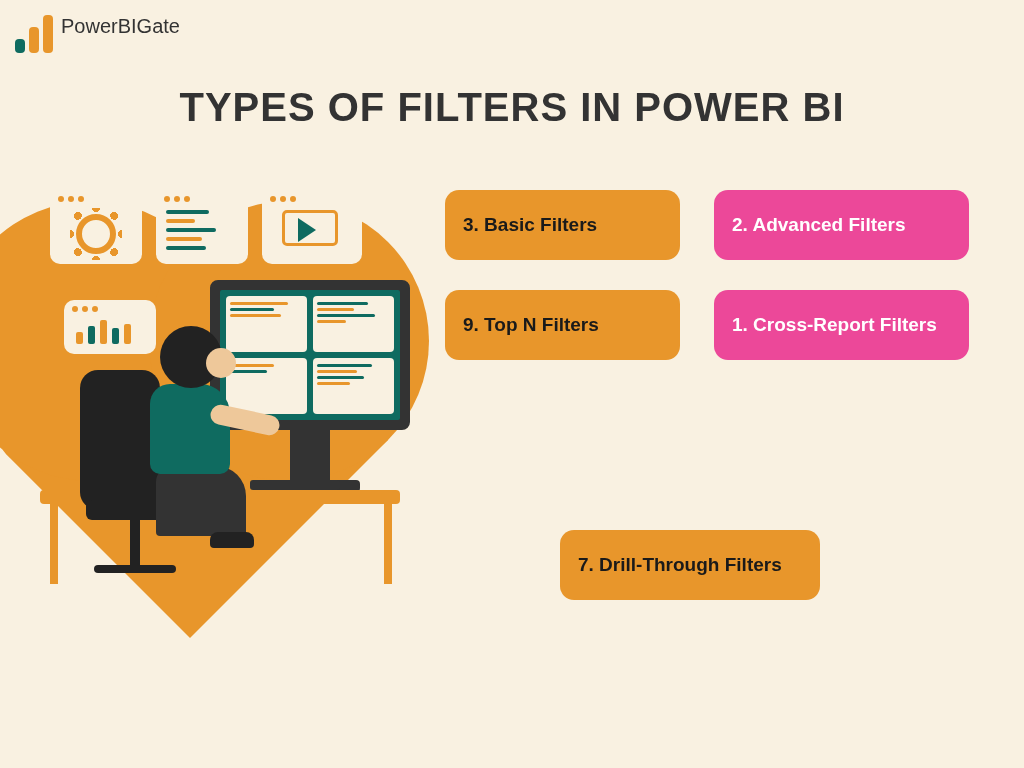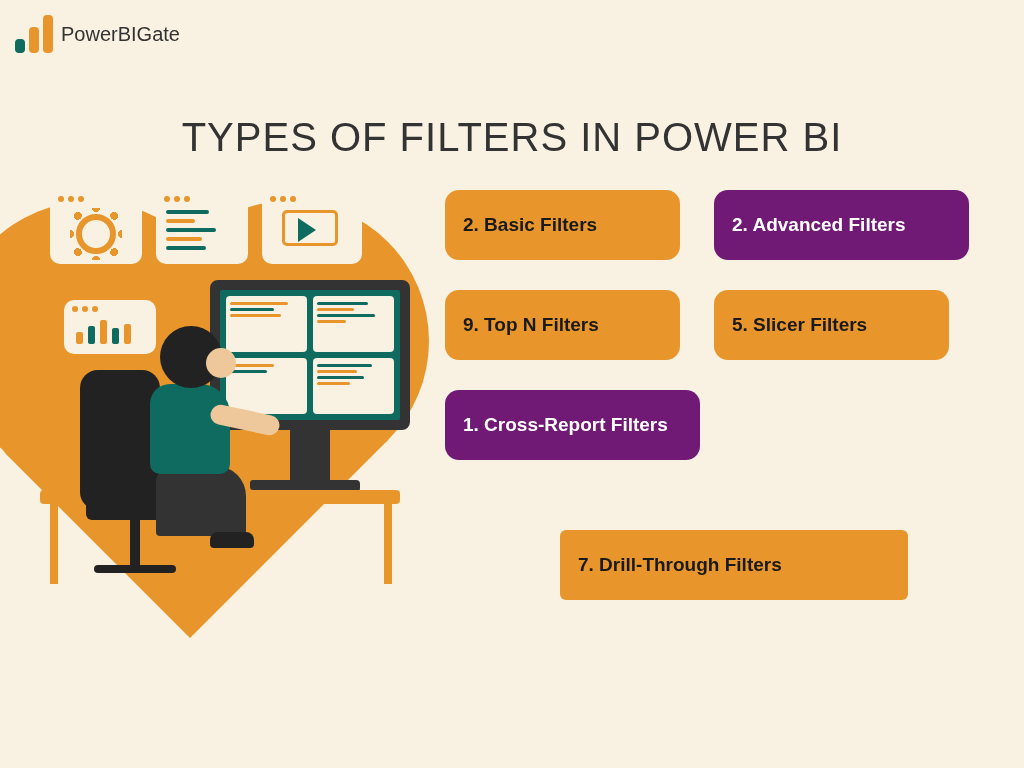--- a/index.html
+++ b/index.html
@@ -9,21 +9,21 @@
     background: #f9f1e1;
     font-family: Arial, Helvetica, sans-serif;
     position: relative;
     overflow: hidden;
   }
   .logo {
     position: absolute;
     top: 15px;
     left: 15px;
     display: flex;
-    align-items: center;
+    align-items: flex-start;
     gap: 8px;
   }
   .logo-bars {
     display: flex;
     align-items: flex-end;
     gap: 4px;
     height: 38px;
   }
   .logo-bars span {
     width: 10px;
@@ -36,25 +36,24 @@
     font-size: 20px;
     color: #333;
     font-weight: 500;
   }
   .title {
     position: absolute;
     top: 85px;
     left: 0; right: 0;
     text-align: center;
     font-size: 40px;
-    font-weight: 400;
+    font-weight: 700;
     letter-spacing: 1px;
     color: #333333;
     text-transform: uppercase;
-    margin-top: 30px;
   }
   .illustration {
     position: absolute;
     top: 180px;
     left: 40px;
     width: 370px;
     height: 440px;
   }
   .heart {
     position: absolute;
@@ -215,28 +214,28 @@
     width: 235px;
     height: 70px;
     border-radius: 14px;
     display:flex;
     align-items:center;
     padding: 0 18px;
     font-weight: 800;
     font-size: 19px;
   }
   .filter-card.orange { background:#e8962b; color:#1a1a1a; }
-  .filter-card.teal   { background:#701a75; color:#ffffff; width:255px; }
+  .filter-card.teal   { background:#ec4899; color:#ffffff; width:255px; }
   .bottom-row {
     position:absolute;
     top: 530px;
     left: 560px;
     width: 300px;
   }
-  .filter-card.wide { width: 348px; border-radius: 6px; }
+  .filter-card.wide { width: 260px; }
 </style>
 </head>
 <body>
 
 <div class="logo">
   <div class="logo-bars">
     <span class="b1"></span>
       <span class="b2"></span>
       <span class="b3"></span>
   </div>
@@ -323,21 +322,20 @@
     <div class="legs"></div>
     <div class="shoe"></div>
     <div class="torso"></div>
     <div class="arm"></div>
     <div class="head"></div>
     <div class="face"></div>
   </div>
 </div>
 
 <div class="cards-grid">
-  <div class="filter-card orange">2. Basic Filters</div>
+  <div class="filter-card orange">3. Basic Filters</div>
   <div class="filter-card teal">2. Advanced Filters</div>
   <div class="filter-card orange">9. Top N Filters</div>
-  <div class="filter-card orange">5. Slicer Filters</div>
   <div class="filter-card teal">1. Cross-Report Filters</div>
 </div>
 <div class="bottom-row">
   <div class="filter-card orange wide">7. Drill-Through Filters</div>
 </div>
 
 </body></html>

